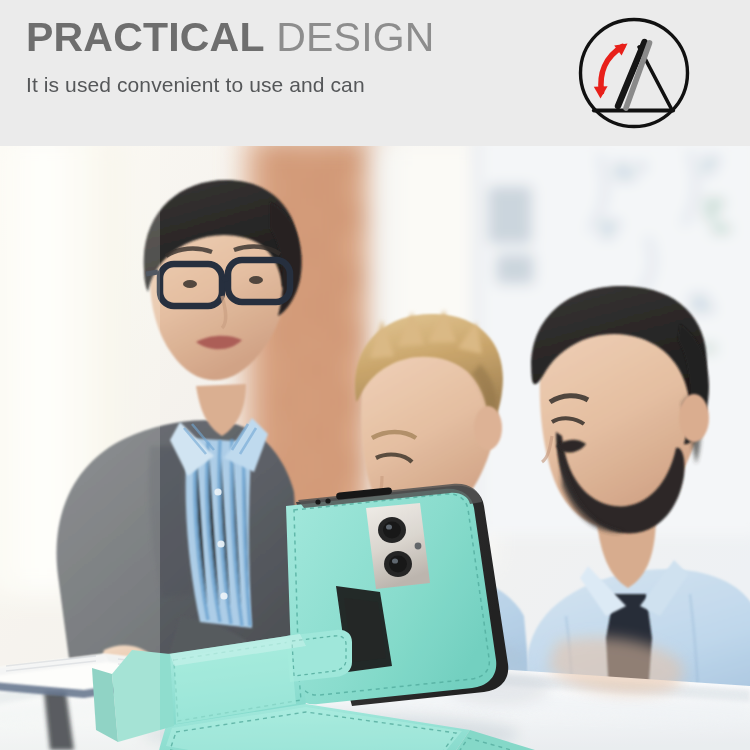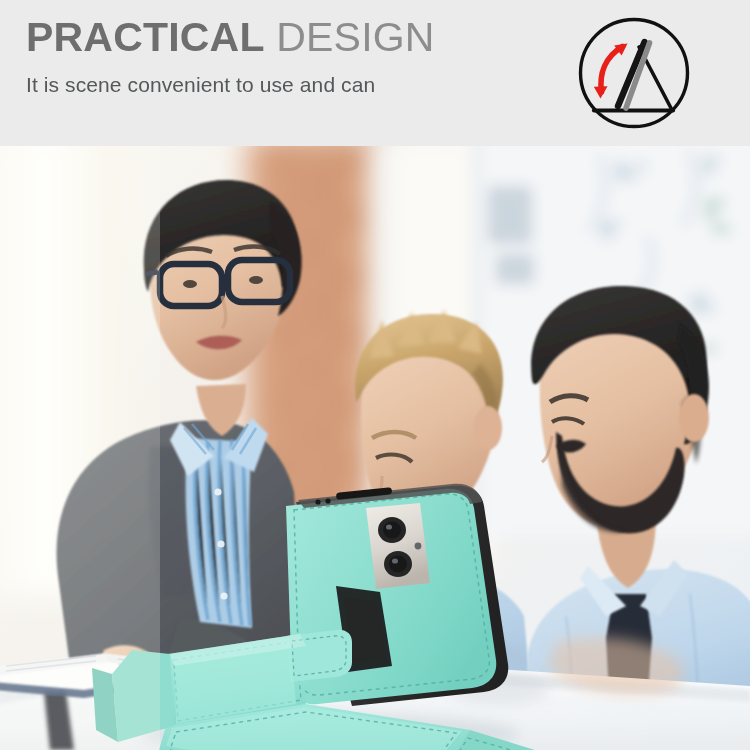--- a/index.html
+++ b/index.html
@@ -44,21 +44,21 @@
 
 <div class="poster">
 
   <div class="header">
 
     <div class="header-text">
       <div class="title-line">
         <span class="title-bold">PRACTICAL</span><span class="title-light">&nbsp;</span><span class="title-light">DESIGN</span>
       </div>
       <div class="subtitle">
-        <div>It is scene convenient to use and can</div>
+        <div>It is used convenient to use and can</div>
       </div>
     </div>
 
     <div class="icon-badge">
       <svg viewBox="0 0 114 114" width="114" height="114">
         <circle cx="57" cy="57" r="53.5" fill="none" stroke="#111" stroke-width="3.4"></circle>
 
         <path d="M17 94.5 L96 94.5" stroke="#111" stroke-width="4.2" stroke-linecap="round"></path>
 
         <path d="M62 31 L95 94" stroke="#111" stroke-width="3.6" stroke-linecap="round" fill="none"></path>

